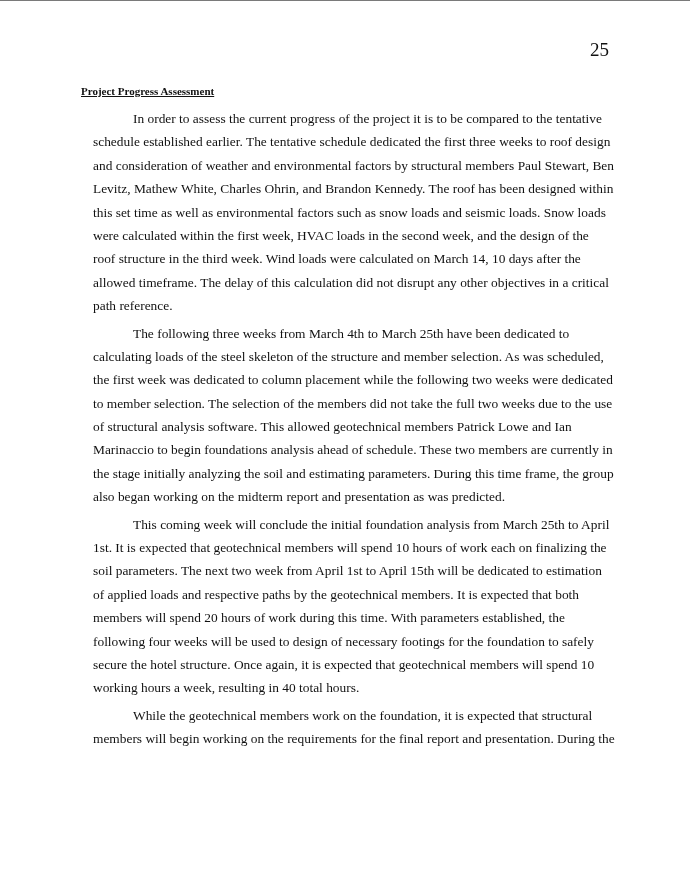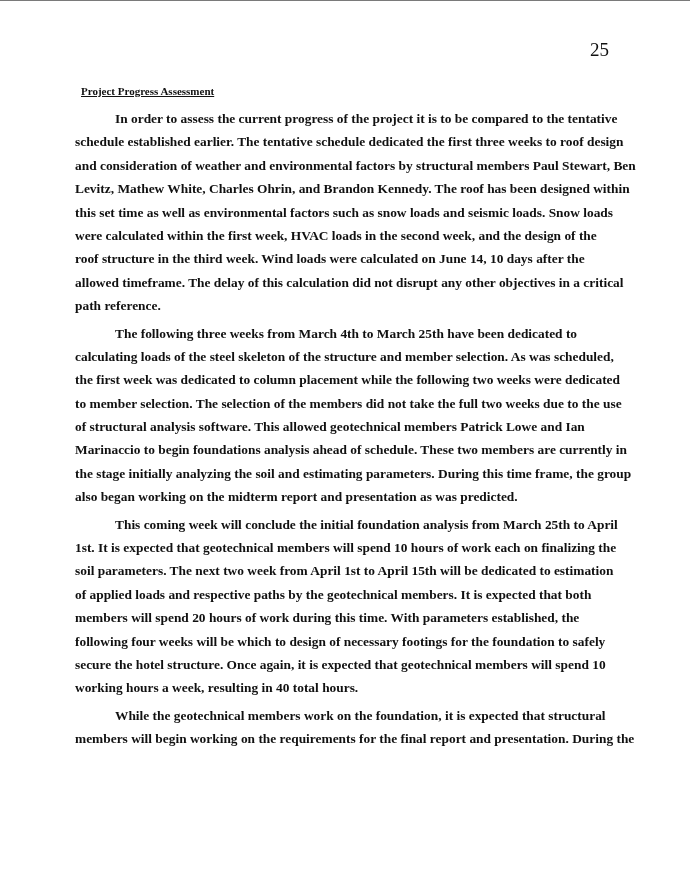--- a/index.html
+++ b/index.html
@@ -35,24 +35,23 @@
     left: 81px;
     top: 83px;
     font-size: 11px;
     font-weight: bold;
     text-decoration: underline;
     line-height: 16px;
     white-space: nowrap;
   }
   .body-text {
     position: absolute;
-    left: 75px;
+    left: 93px;
     top: 107px;
     width: 530px;
-    font-weight: bold;
   }
   .line {
     height: 23.4px;
     line-height: 23.4px;
     font-size: 13.4px;
     white-space: nowrap;
   }
   .indent {
     padding-left: 40px;
   }
@@ -73,41 +72,41 @@
 <div class="heading">Project Progress Assessment</div>
 
 <div class="body-text">
   <div class="para">
     <div class="line indent">In order to assess the current progress of the project it is to be compared to the tentative</div>
     <div class="line">schedule established earlier. The tentative schedule dedicated the first three weeks to roof design</div>
     <div class="line">and consideration of weather and environmental factors by structural members Paul Stewart, Ben</div>
     <div class="line">Levitz, Mathew White, Charles Ohrin, and Brandon Kennedy. The roof has been designed within</div>
     <div class="line">this set time as well as environmental factors such as snow loads and seismic loads. Snow loads</div>
     <div class="line">were calculated within the first week, HVAC loads in the second week, and the design of the</div>
-    <div class="line">roof structure in the third week. Wind loads were calculated on June 14, 10 days after the</div>
+    <div class="line">roof structure in the third week. Wind loads were calculated on March 14, 10 days after the</div>
     <div class="line">allowed timeframe. The delay of this calculation did not disrupt any other objectives in a critical</div>
     <div class="line">path reference.</div>
   </div>
   <div class="para">
     <div class="line indent">The following three weeks from March 4th to March 25th have been dedicated to</div>
     <div class="line">calculating loads of the steel skeleton of the structure and member selection. As was scheduled,</div>
     <div class="line">the first week was dedicated to column placement while the following two weeks were dedicated</div>
     <div class="line">to member selection. The selection of the members did not take the full two weeks due to the use</div>
     <div class="line">of structural analysis software. This allowed geotechnical members Patrick Lowe and Ian</div>
     <div class="line">Marinaccio to begin foundations analysis ahead of schedule. These two members are currently in</div>
     <div class="line">the stage initially analyzing the soil and estimating parameters. During this time frame, the group</div>
     <div class="line">also began working on the midterm report and presentation as was predicted.</div>
   </div>
   <div class="para">
     <div class="line indent">This coming week will conclude the initial foundation analysis from March 25th to April</div>
     <div class="line">1st. It is expected that geotechnical members will spend 10 hours of work each on finalizing the</div>
     <div class="line">soil parameters. The next two week from April 1st to April 15th will be dedicated to estimation</div>
     <div class="line">of applied loads and respective paths by the geotechnical members. It is expected that both</div>
     <div class="line">members will spend 20 hours of work during this time. With parameters established, the</div>
-    <div class="line">following four weeks will be which to design of necessary footings for the foundation to safely</div>
+    <div class="line">following four weeks will be used to design of necessary footings for the foundation to safely</div>
     <div class="line">secure the hotel structure. Once again, it is expected that geotechnical members will spend 10</div>
     <div class="line">working hours a week, resulting in 40 total hours.</div>
   </div>
   <div class="para">
     <div class="line indent">While the geotechnical members work on the foundation, it is expected that structural</div>
     <div class="line">members will begin working on the requirements for the final report and presentation. During the</div>
   </div>
 </div>
 
 </body></html>

